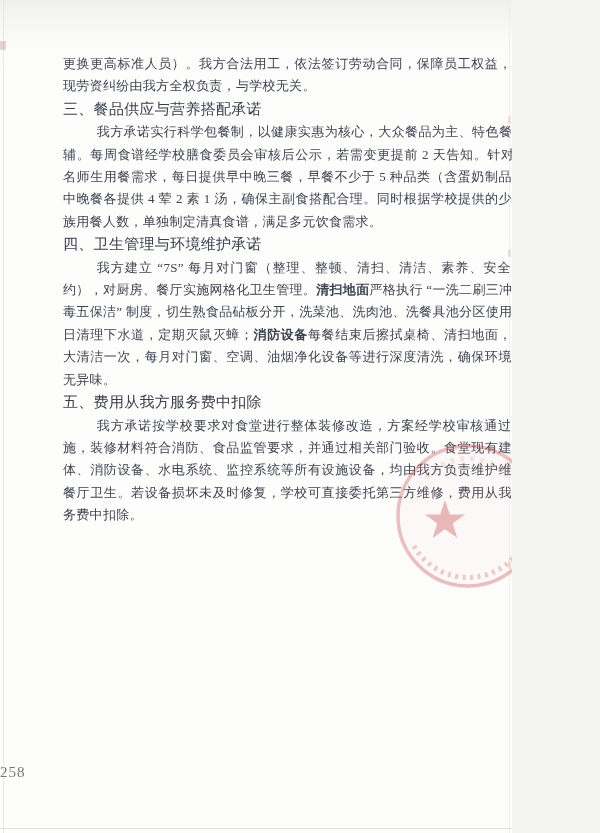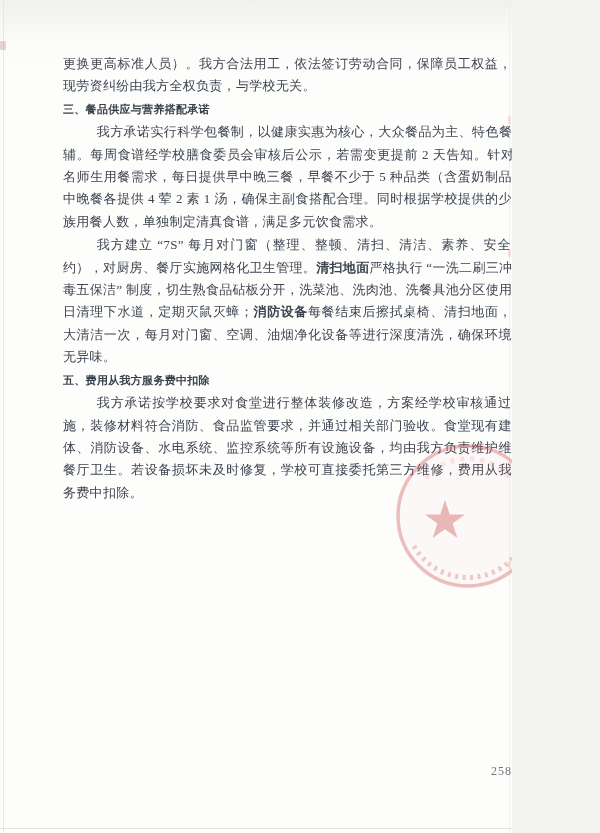--- a/index.html
+++ b/index.html
@@ -23,31 +23,31 @@
     color:#3d playing;
     color:#3d4450;
     font-size:13px;line-height:22.4px;
     text-align:justify;text-justify:inter-character;
     letter-spacing:.3px;
   }
   .content p{margin:0;}
   p.para{margin-top:1px;text-indent:2.6em;}
   p.cont{text-indent:0;}
   .heading{
-    font-weight:bold;color:#38404b;
-    font-size:11px;line-height:22.4px;
+    font-weight:normal;color:#38404b;
+    font-size:15px;line-height:22.4px;
     margin:17px 0 0 40px;
   }
   .bold-run{font-weight:bold;}
 
   .stamp{position:absolute;left:388px;top:438px;width:162px;height:162px;pointer-events:none;}
 
   .page-number{
     position:absolute;left:0;right:0;top:764px;
-    text-align:right;font-size:12px;color:#757575;letter-spacing:1px;
+    text-align:left;font-size:15px;color:#757575;letter-spacing:1px;
     font-family:"Liberation Serif","DejaVu Serif",serif;
   }
 </style>
 </head>
 <body>
 
 <div class="scan-page">
 
   <div class="page-edge-left"></div>
   <div class="page-edge-right"></div>
@@ -59,20 +59,21 @@
   <div class="edge-tick" style="right:1px;top:561px;"></div>
 
   <div class="content">
     <p class="cont"><span>更换更高标准人员）。我方合法用工，依法签订劳动合同，保障员工权益，若出现劳资纠纷由我方全权负责，与学校无关。</span></p>
 
     <p class="heading">三、餐品供应与营养搭配承诺</p>
 
     <p class="para"><span>我方承诺实行科学包餐制，以健康实惠为核心，大众餐品为主、特色餐品为辅。每周食谱经学校膳食委员会审核后公示，若需变更提前 2 天告知。针对 971 名师生用餐需求，每日提供早中晚三餐，早餐不少于 5 种品类（含蛋奶制品），中晚餐各提供 4 荤 2 素 1 汤，确保主副食搭配合理。同时根据学校提供的少数民族用餐人数，单独制定清真食谱，满足多元饮食需求。</span></p>
 
 
+    <p class="heading">四、卫生管理与环境维护承诺</p>
 
     <p class="para"><span>我方建立 “7S” 每月对门窗（整理、整顿、清扫、清洁、素养、安全、节约），对厨房、餐厅实施网格化卫生管理。</span><span class="bold-run">清扫地面</span><span>严格执行 “一洗二刷三冲四消毒五保洁” 制度，切生熟食品砧板分开，洗菜池、洗肉池、洗餐具池分区使用，每日清理下水道，定期灭鼠灭蟑；</span><span class="bold-run">消防设备</span><span>每餐结束后擦拭桌椅、清扫地面，每周大清洁一次，每月对门窗、空调、油烟净化设备等进行深度清洗，确保环境整洁无异味。</span></p>
 
 
     <p class="heading">五、费用从我方服务费中扣除</p>
 
     <p class="para"><span>我方承诺按学校要求对食堂进行整体装修改造，方案经学校审核通过后实施，装修材料符合消防、食品监管要求，并通过相关部门验收。食堂现有建筑本体、消防设备、水电系统、监控系统等所有设施设备，均由我方负责维护维修，餐厅卫生。若设备损坏未及时修复，学校可直接委托第三方维修，费用从我方服务费中扣除。</span></p>
   </div>
 
   <svg class="stamp" viewBox="0 0 162 162" aria-hidden="true">

